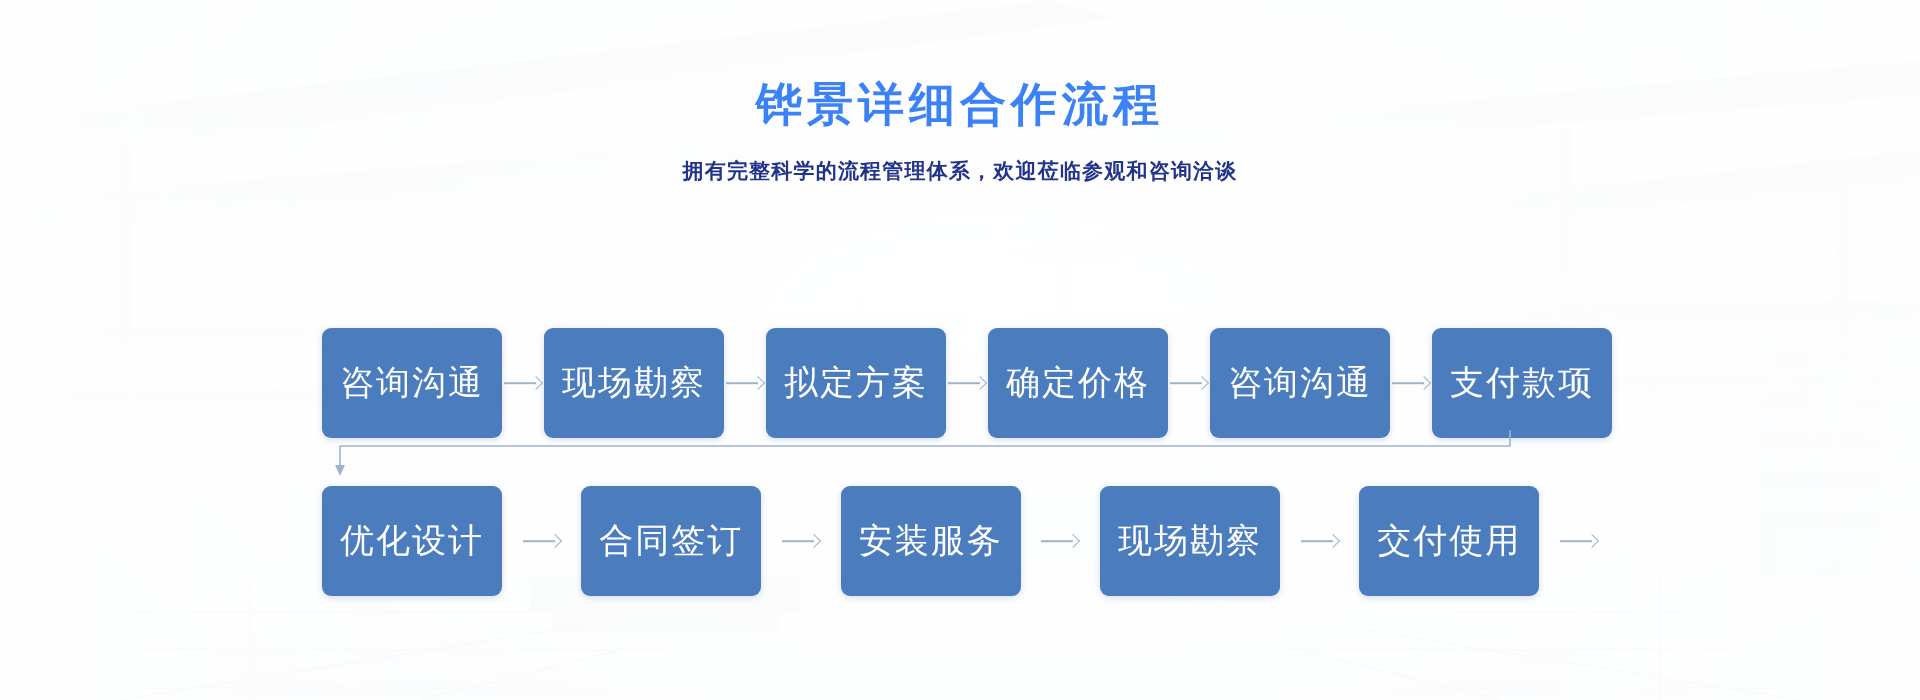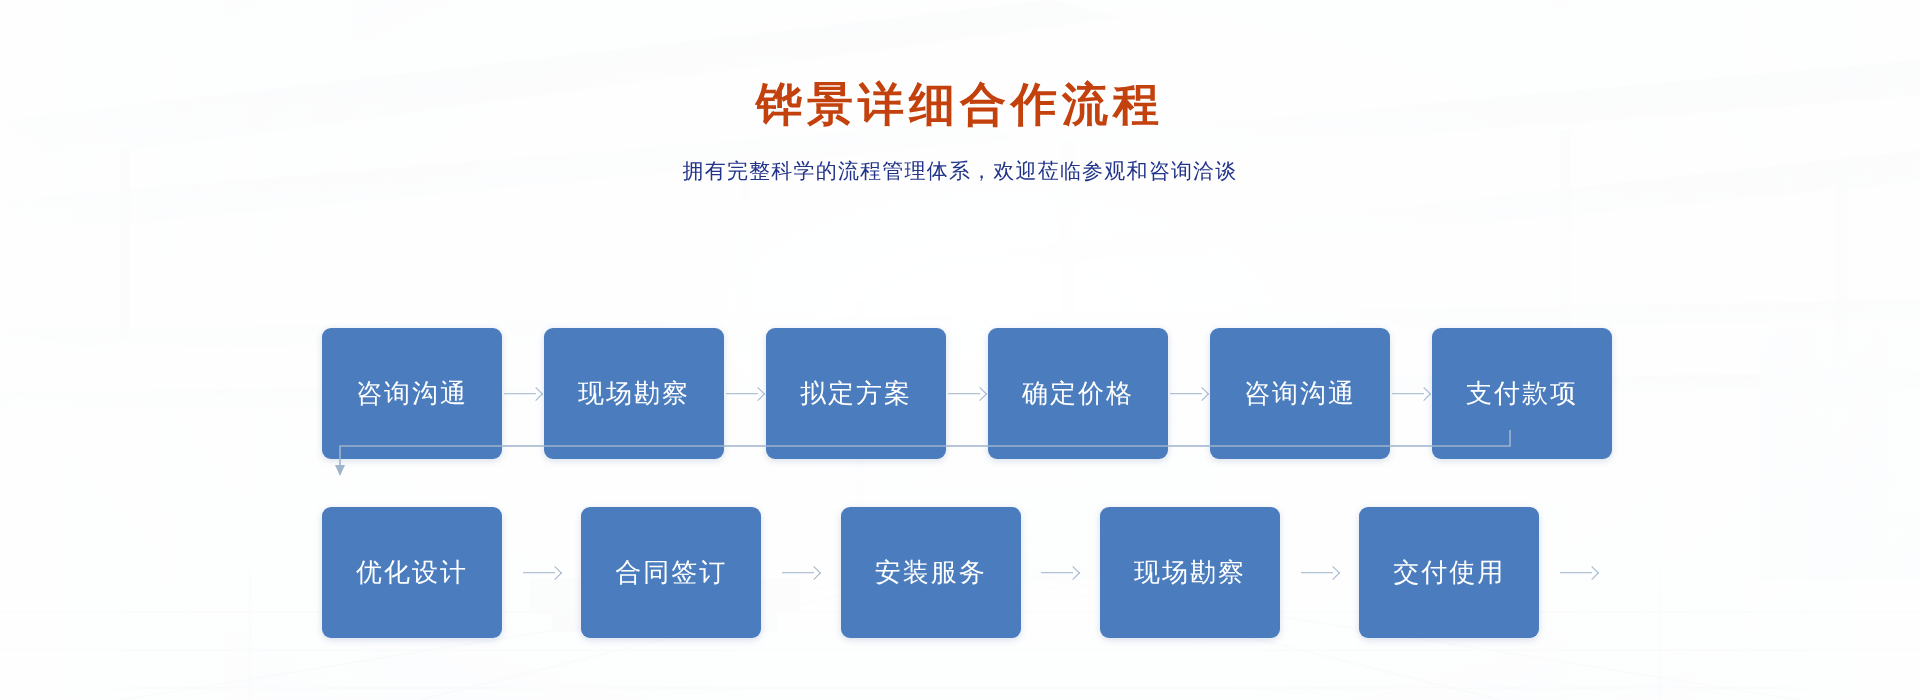--- a/index.html
+++ b/index.html
@@ -34,55 +34,55 @@
     background:rgba(255,255,255,.62);
   }
 
   
   .header { position:absolute; left:0; right:0; top:0; text-align:center; }
   .title {
     margin-top:78px;
     font-size:46px;
     font-weight:bold;
     letter-spacing:5px;
-    color:#c2410c;
+    color:#3b82f6;
     line-height:1.15;
     white-space:nowrap;
   }
   .subtitle {
     margin-top:26px;
     font-size:21px;
     letter-spacing:1.2px;
     color:#22348a;
-    font-weight:400;
+    font-weight:700;
     white-space:nowrap;
   }
 
   
   .flow {
     position:absolute;
     left:322px; top:328px;
     width:1278px;
   }
   .flow-row {
     display:flex;
     align-items:center;
     justify-content:space-between;
   }
   .flow-row + .flow-row { margin-top:48px; }
 
   .node {
-    width:180px; height:131px;
+    width:180px; height:110px;
     background:#4a7cbe;
     border-radius:9px;
     display:flex;
     align-items:center;
     justify-content:center;
     color:#ffffff;
-    font-size:26px;
+    font-size:34px;
     letter-spacing:2px;
     box-shadow:0 2px 7px rgba(60,100,160,.20);
     flex:0 0 auto;
     user-select:none;
   }
 
   .arrow {
     flex:0 0 auto;
     width:42px; height:14px;
     position:relative;

